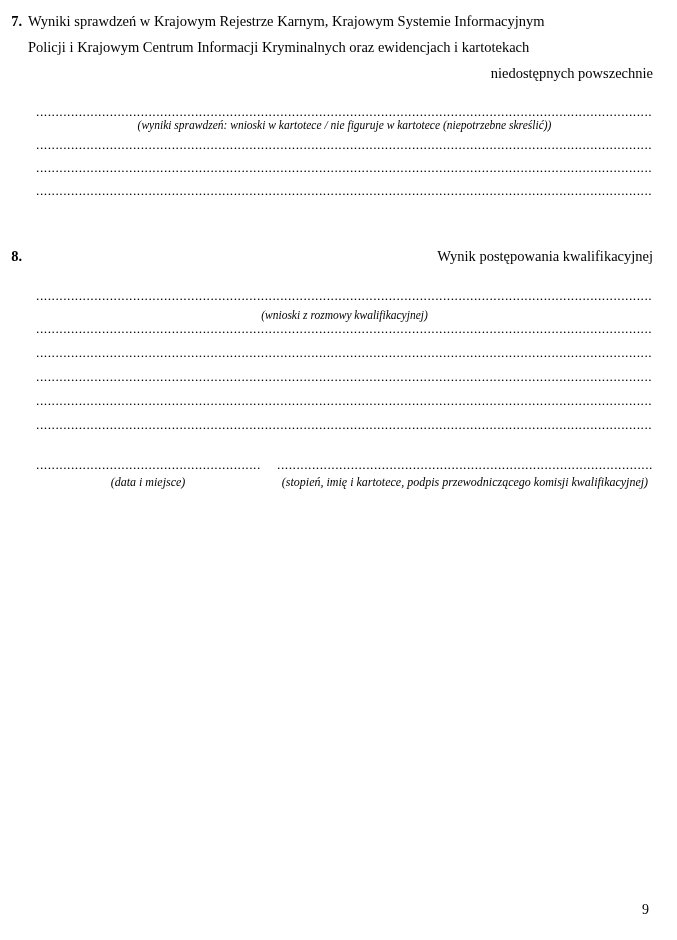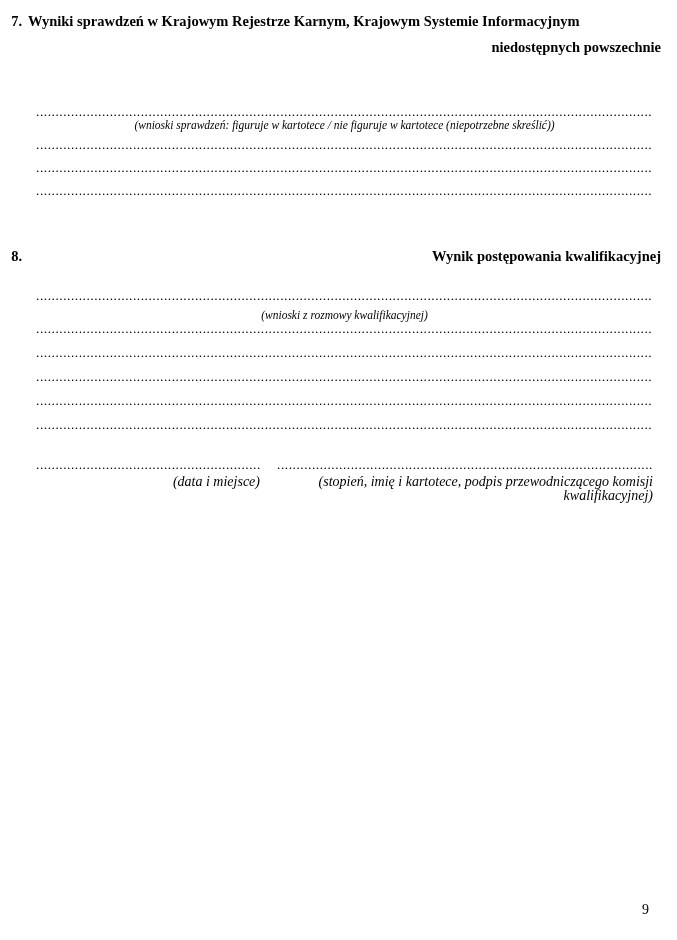--- a/index.html
+++ b/index.html
@@ -39,23 +39,23 @@
   .sec-num {
     width: 28px;
     flex: 0 0 28px;
     text-align: right;
     padding-right: 6px;
     box-sizing: border-box;
     font-weight: bold;
   }
   .sec-title {
     flex: 1 1 auto;
-    padding-right: 16px;
+    padding-right: 24px;
     text-align: justify;
-    font-weight: bold;
+    font-weight: normal;
   }
   .sec-title .lastline {
     text-align: right;
   }
 
   
   .justify-block {
     text-align: justify;
     text-align-last: left;
   }
@@ -89,22 +89,22 @@
     font-size: 13.5px;
     line-height: 20px;
     letter-spacing: 0.5px;
     white-space: nowrap;
     overflow: hidden;
     height: 20px;
   }
   .sig-cap {
     position: absolute;
     font-style: italic;
-    font-size: 14px;
-    text-align: right;
+    font-size: 12px;
+    text-align: center;
     line-height: 14px;
   }
 
   
   .page-number {
     position: absolute;
     right: 28px;
     bottom: 22px;
     font-size: 14px;
     font-weight: normal;
@@ -113,29 +113,30 @@
 </head>
 <body>
 
 <div class="page">
 
   <div class="section" style="top:8px;">
     <div class="sec-head">
       <div class="sec-num">7.</div>
       <div class="sec-title">
         <div class="justify-block">Wyniki sprawdzeń w Krajowym Rejestrze Karnym, Krajowym Systemie Informacyjnym</div>
+        <div class="justify-block">Policji i Krajowym Centrum Informacji Kryminalnych oraz ewidencjach i kartotekach</div>
         <div class="lastline">niedostępnych powszechnie</div>
       </div>
     </div>
   </div>
 
   <div class="dots-row" style="top:101px;">
     <div class="dots">........................................................................................................................................................................................................</div>
   </div>
-  <div class="caption" style="top:118px; left:36px; width:617px;">(wnioski sprawdzeń: figuruje w kartotece / nie figuruje w kartotece (niepotrzebne skreślić))</div>
+  <div class="caption" style="top:118px; left:36px; width:617px;">(wyniki sprawdzeń: wnioski w kartotece / nie figuruje w kartotece (niepotrzebne skreślić))</div>
 
   <div class="dots-row" style="top:134px;">
     <div class="dots">........................................................................................................................................................................................................</div>
   </div>
   <div class="dots-row" style="top:157px;">
     <div class="dots">........................................................................................................................................................................................................</div>
   </div>
   <div class="dots-row" style="top:180px;">
     <div class="dots">........................................................................................................................................................................................................</div>
   </div>

